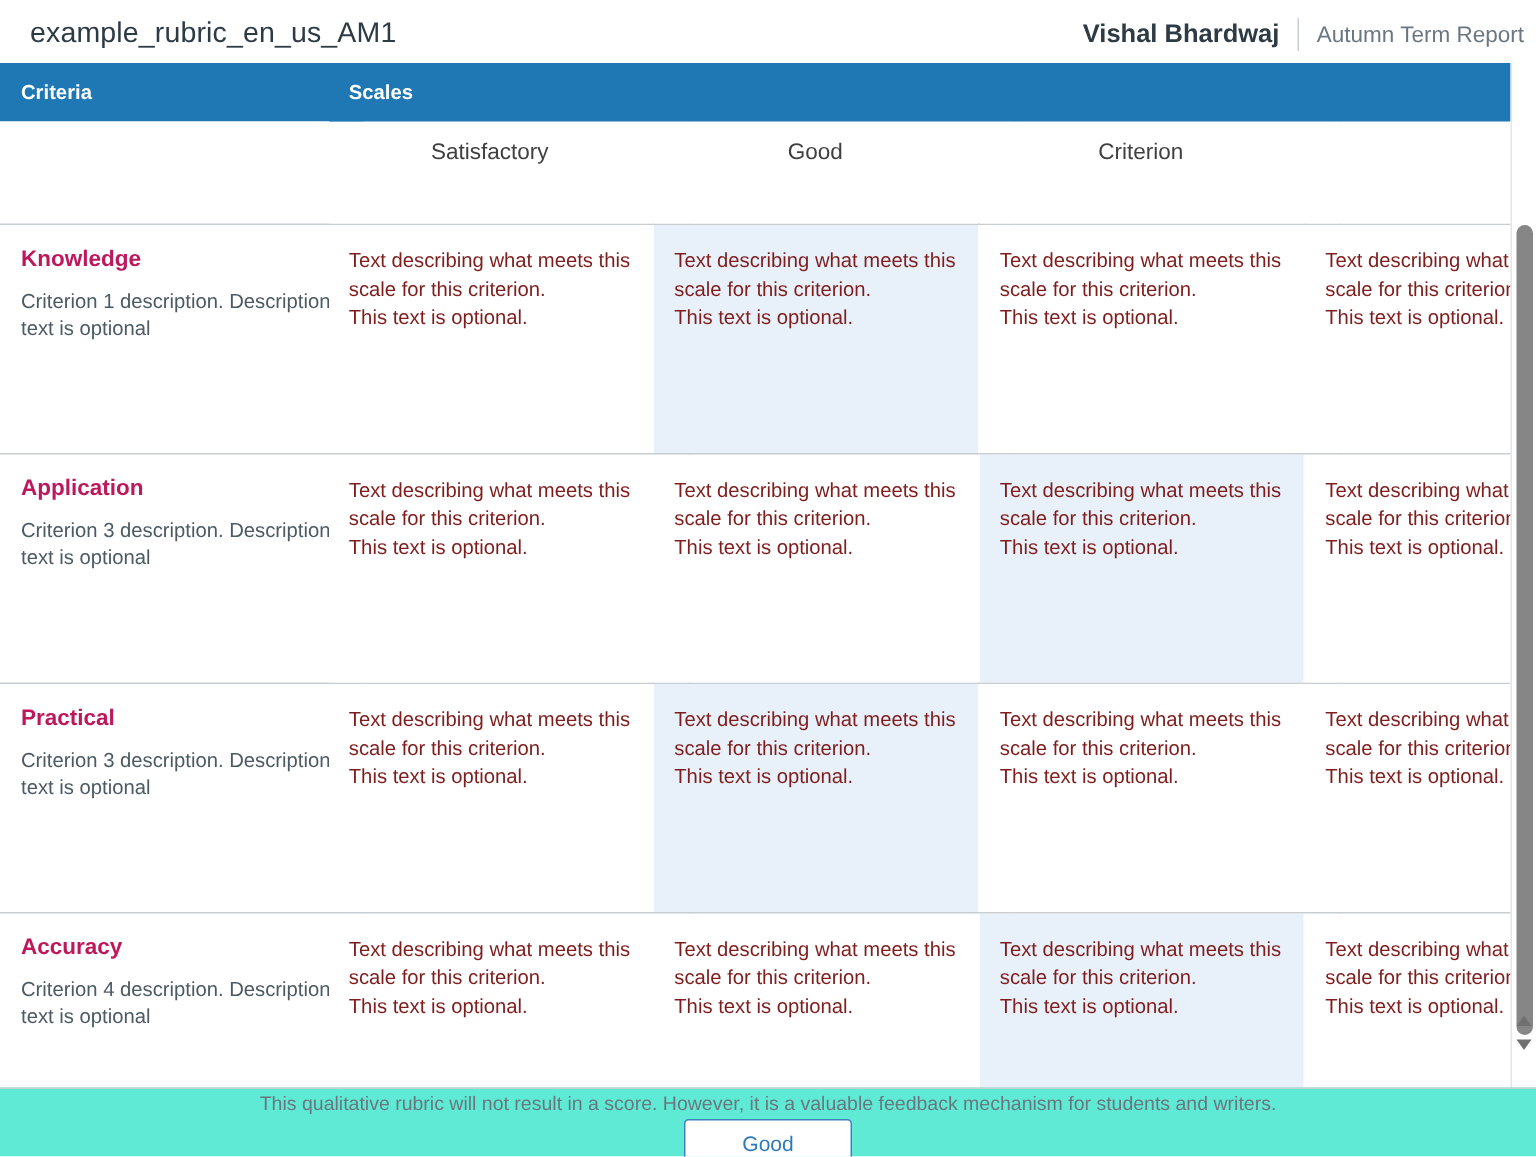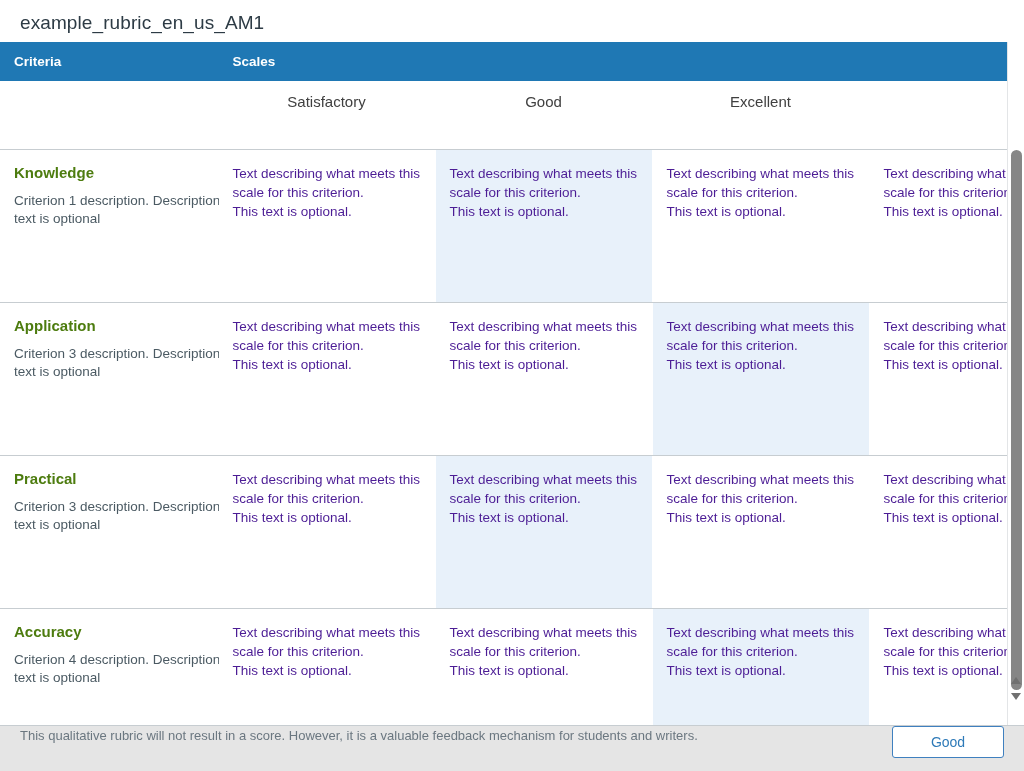--- a/index.html
+++ b/index.html
@@ -128,34 +128,34 @@
     padding: 14px 14px 14px 14px;
     box-sizing: border-box;
     background: #ffffff;
     height: 153px;
   }
   .body-row td:last-child { border-right: none; }
 
   .crit-name {
     font-size: 15px;
     font-weight: bold;
-    color: #4d7c0f;
+    color: #be185d;
     margin: 0 0 10px 0;
     line-height: 1.2;
   }
   .crit-desc {
     font-size: 13.5px;
     color: #4b5a63;
     line-height: 1.38;
     margin: 0;
   }
 
   .scale-cell {
     font-size: 13.5px;
-    color: #4c1d95;
+    color: #7f1d1d;
     line-height: 1.42;
   }
   .scale-cell .line { display: block; white-space: nowrap; }
   .scale-cell.selected { background: #e8f1fa; }
 
   
   col.c-criteria { width: 242px; }
   col.c-scale    { width: 217px; }
 
   
@@ -232,26 +232,27 @@
   .arrow-right { right: 0; border-left: 7px solid #3f6fa5; }
 
   
   .footer {
     position: absolute;
     left: 0;
     bottom: 0;
     width: 1024px;
     height: 46px;
     border-top: 1px solid #c7cdd1;
-    background: #e5e5e5;
+    background: #5eead4;
     box-sizing: border-box;
     display: flex;
-    align-items: flex-start;
+    align-items: center;
     justify-content: space-between;
     padding: 0 20px 0 20px;
+    flex-direction: column;
   }
   .footer-note {
     font-size: 13px;
     color: #6b7780;
     line-height: 1.55;
     max-width: 700px;
   }
   .close-btn {
     width: 112px;
     height: 32px;
@@ -266,41 +267,46 @@
     margin-right: 0px;
   }
 </style>
 </head>
 <body>
 
 <div id="app">
 
   <div class="titlebar">
     <div class="doc-title">example_rubric_en_us_AM1</div>
+    <div class="title-right">
+      <div class="student-name">Vishal Bhardwaj</div>
+      <div class="title-divider"></div>
+      <div class="term-label">Autumn Term Report</div>
+    </div>
   </div>
 
   <div class="table-wrap">
     <table class="rubric-table" id="rubric-table" style="margin-left: 0px;">
       <colgroup>
         <col class="c-criteria">
         <col class="c-scale">
           <col class="c-scale">
           <col class="c-scale">
           <col class="c-scale">
       </colgroup>
       <thead>
         <tr class="hdr-band">
           <th class="criteria-head">Criteria</th>
           <th colspan="5" style="position: relative; left: -24px;">Scales</th>
         </tr>
         <tr class="scale-row" id="scale-row">
           <td class="criteria-blank"></td>
         <td style="position: relative; left: -24px;">Satisfactory</td>
             <td style="position: relative; left: -24px;">Good</td>
-            <td style="position: relative; left: -24px;">Excellent</td>
+            <td style="position: relative; left: -24px;">Criterion</td>
             <td style="position: relative; left: -24px;"></td>
           </tr>
       </thead>
       <tbody id="rubric-body">
           <tr class="body-row">
             <td>
               <div class="crit-name">Knowledge</div>
               <div class="crit-desc">Criterion 1 description. Description text is optional</div>
             </td>
             <td style="position: relative; left: -24px;">

